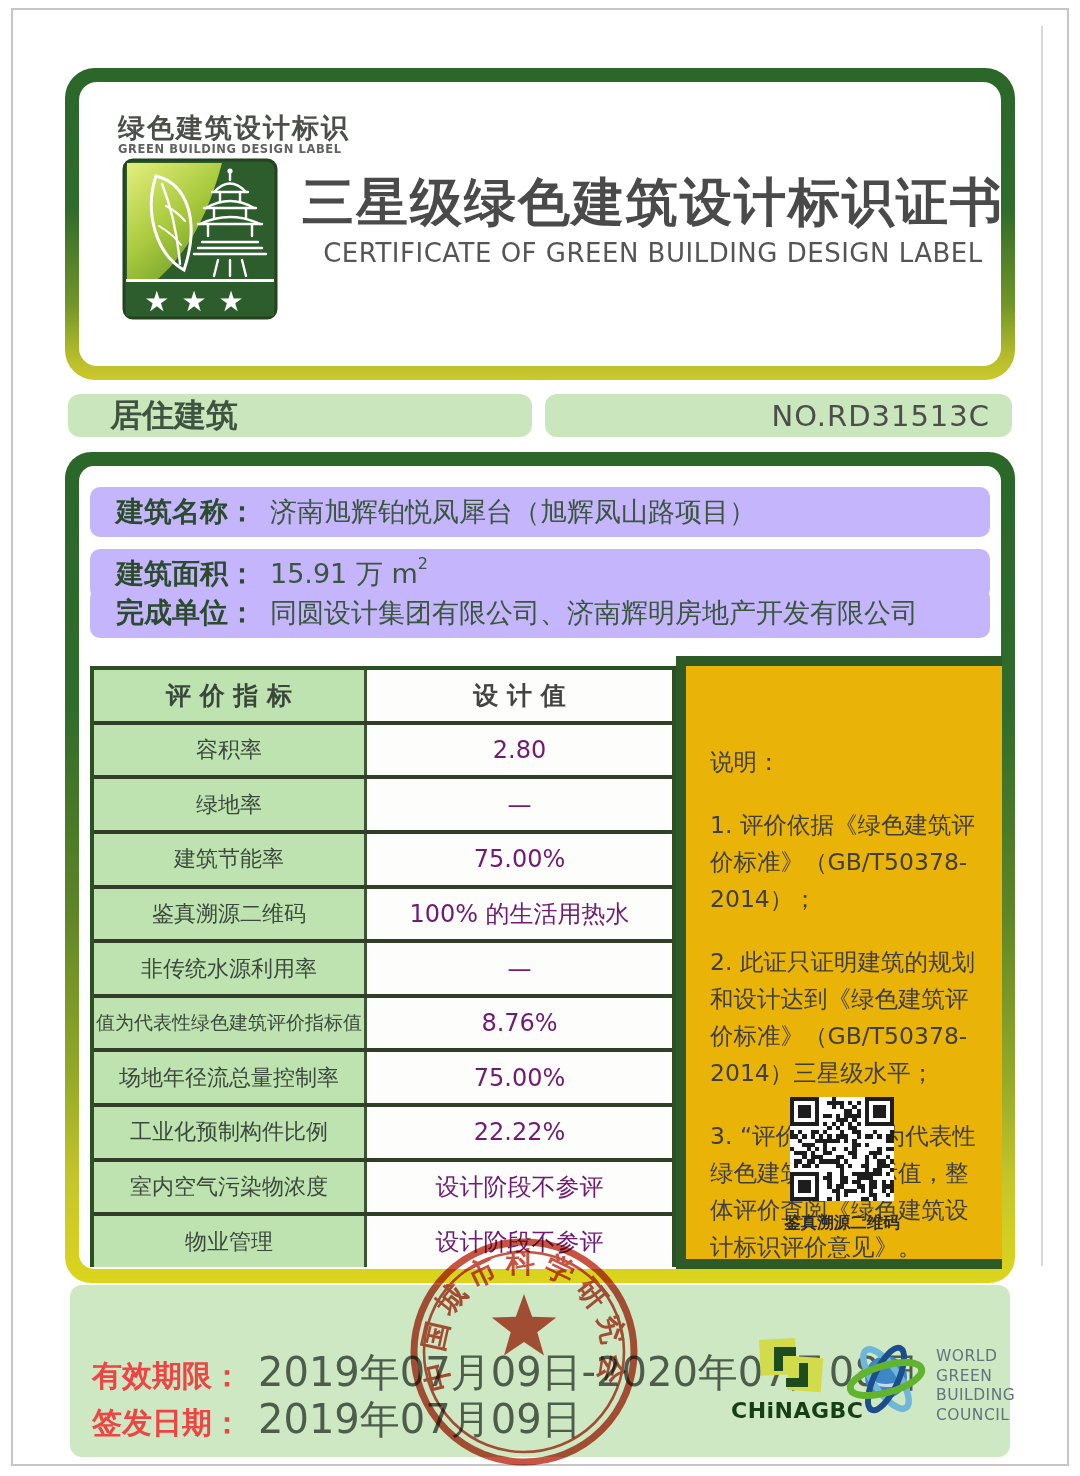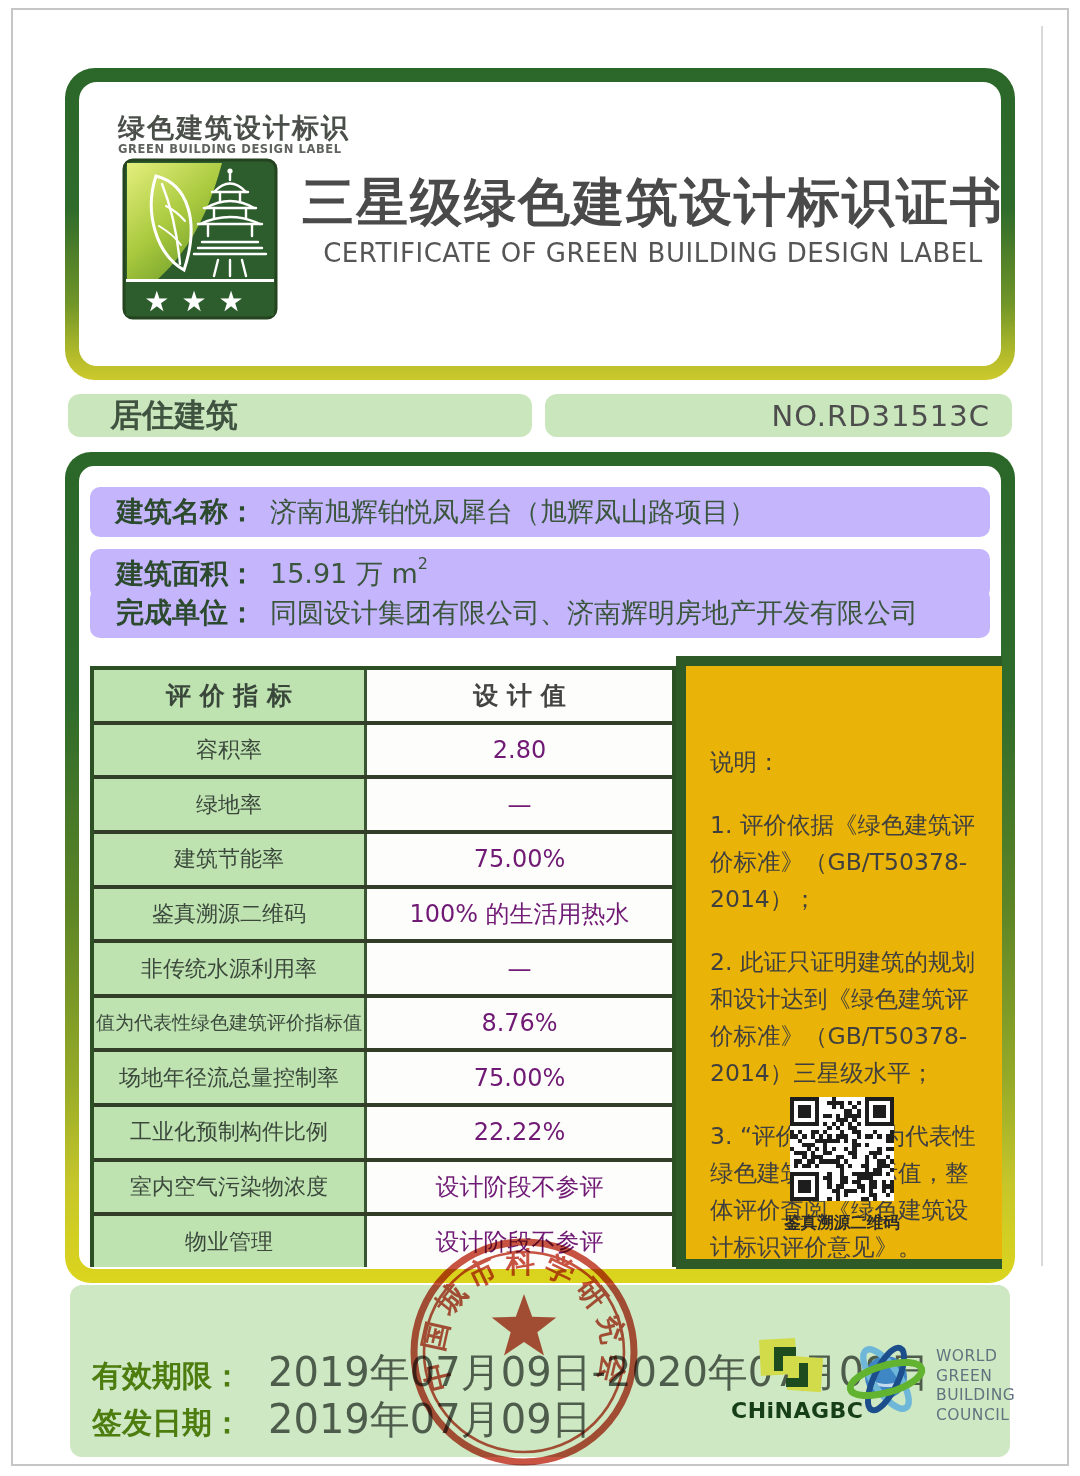--- a/index.html
+++ b/index.html
@@ -58,21 +58,21 @@
   .notes p{font-size:23.5px;line-height:37px;color:#3f3f3f;margin:0 0 26px 0;}
 
   
   .qr{position:absolute;left:790px;top:1097px;width:104px;height:104px;background:#fff;}
   .qr-caption{position:absolute;left:766px;top:1212px;width:152px;text-align:center;
               font-size:16.5px;font-weight:bold;color:#2b2b2b;}
 
   
   .footerbar{position:absolute;left:70px;top:1285px;width:940px;height:172px;background:#cde8c2;border-radius:12px;}
   .dateline{position:absolute;left:92px;display:flex;align-items:baseline;}
-  .d-label{font-size:30px;font-weight:bold;color:#4d7c0f;margin-right:26px;white-space:nowrap;}
+  .d-label{font-size:30px;font-weight:bold;color:#ef4444;margin-right:16px;white-space:nowrap;}
   .d-value{font-size:40px;color:#4e5c4c;white-space:nowrap;}
   .sharedby{position:absolute;left:755px;top:1311px;width:250px;text-align:center;
             font-size:12.5px;color:#8f948a;letter-spacing:1.1px;}
   .cgbc-mark{position:absolute;left:754px;top:1335px;width:74px;height:64px;}
   .cgbc-word{position:absolute;left:731px;top:1398px;width:124px;text-align:center;
              font-size:22px;font-weight:bold;color:#173f17;letter-spacing:0.5px;}
   .wgbc-mark{position:absolute;left:842px;top:1335px;width:88px;height:88px;}
   .wgbc-word{position:absolute;left:936px;top:1347px;font-size:15.5px;line-height:19.5px;
              color:#63727f;letter-spacing:0.5px;}
 

